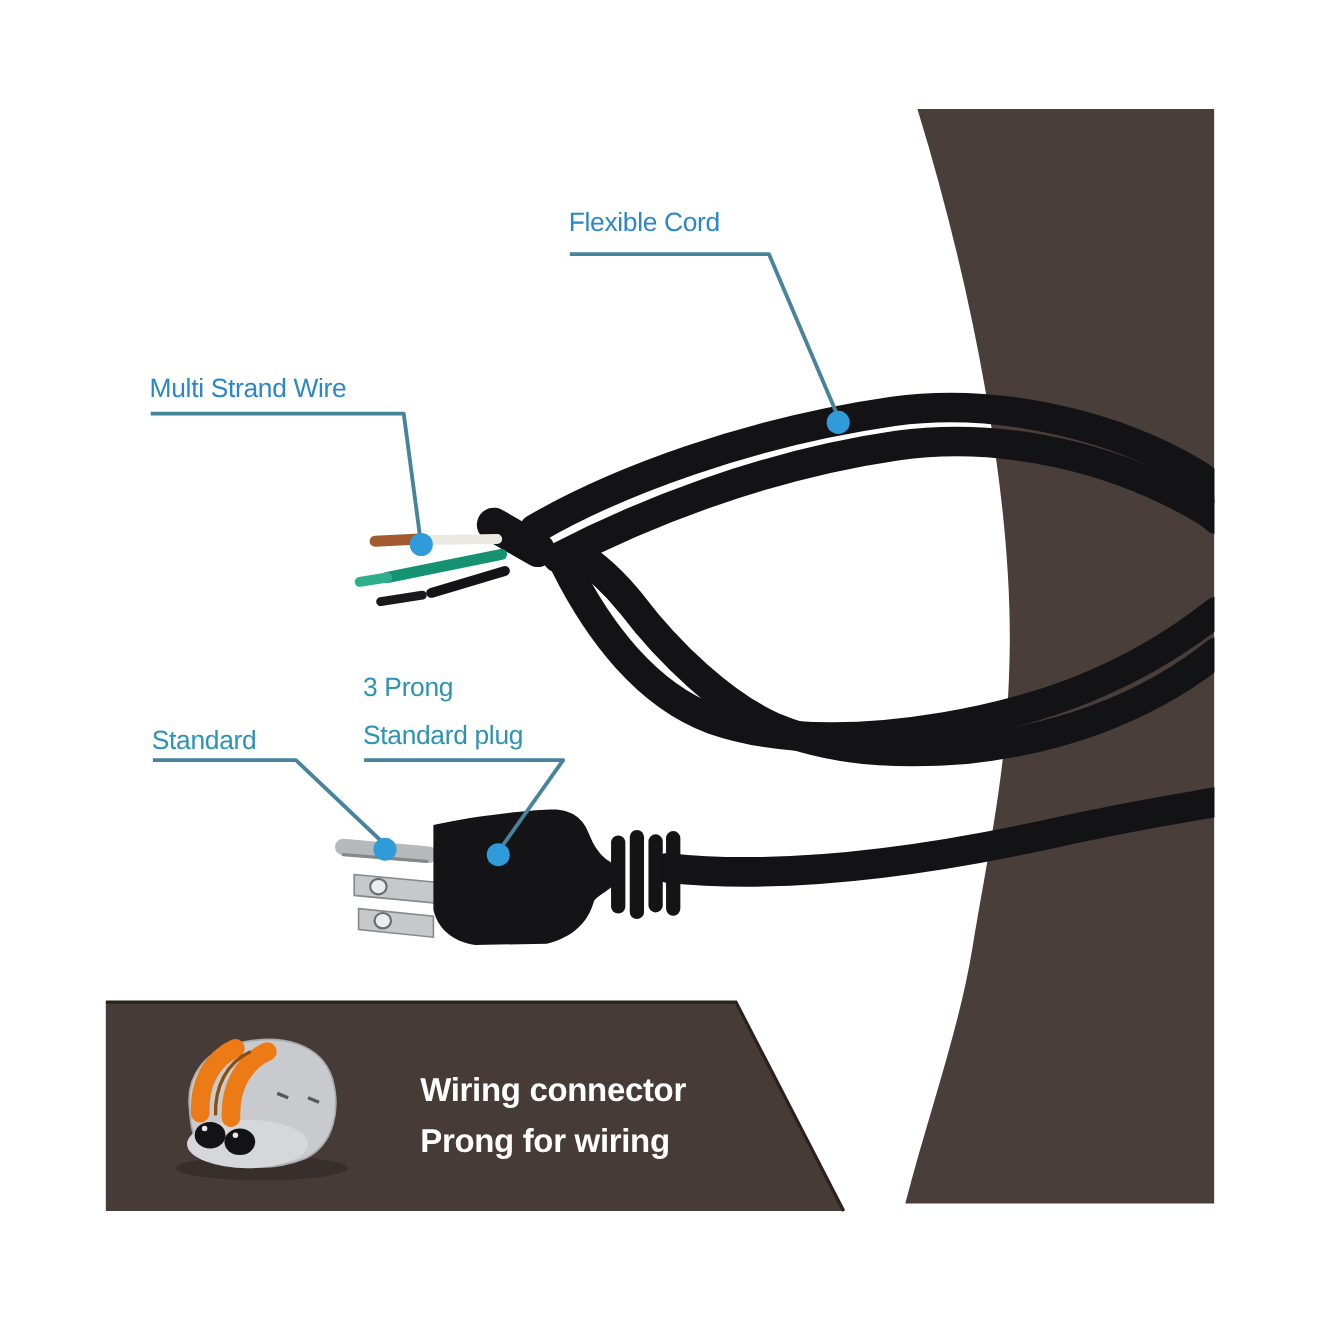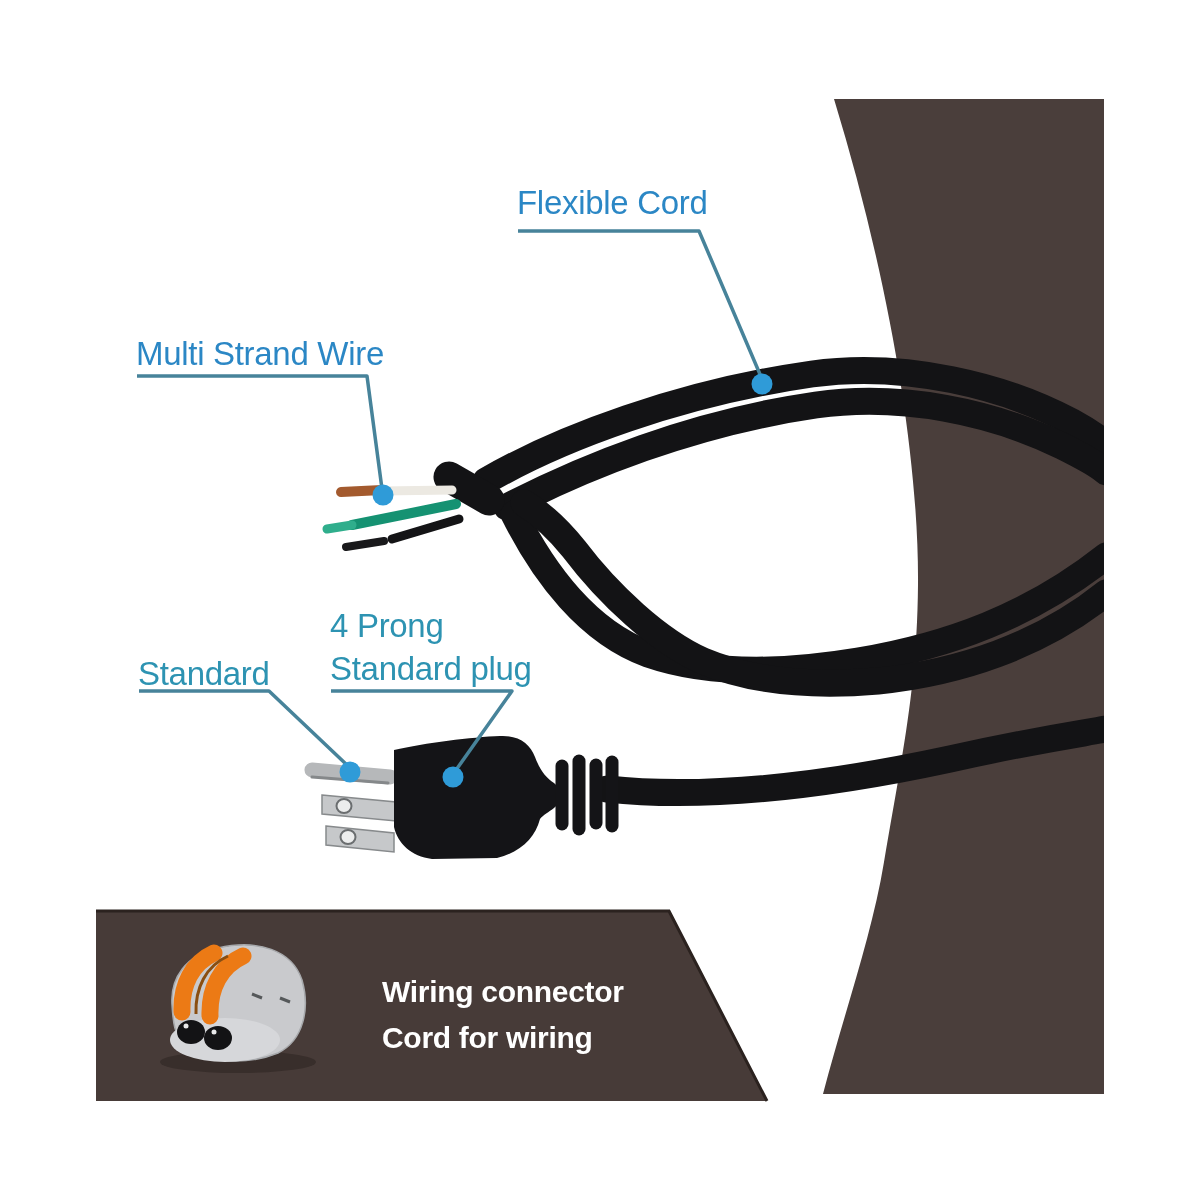--- a/index.html
+++ b/index.html
@@ -6,21 +6,21 @@
   .canvas{
     position:relative;
     width:1200px;height:1200px;
     background:#ffffff;
     overflow:hidden;
     font-family:"Liberation Sans", sans-serif;
   }
   .canvas svg{position:absolute;left:0;top:0;}
   .label{
     position:absolute;
-    font-size:33px;
+    font-size:24px;
     line-height:43px;
     letter-spacing:-0.3px;
     white-space:nowrap;
   }
   .label-blue{color:#2b87c5;}
   .label-teal{color:#2d93b2;}
   .panel-text{
     position:absolute;
     left:382px;top:969px;
     color:#ffffff;
@@ -127,22 +127,22 @@
     </g>
   </svg>
 
   <div class="label label-blue" style="left:517px;top:181px;">Flexible Cord</div>
 
   <div class="label label-blue" style="left:136px;top:332px;text-align:right;">Multi Strand Wire</div>
 
   <div class="label label-teal" style="left:138px;top:652px;">Standard</div>
 
   <div class="label label-teal" style="left:330px;top:604px;">
-    <div>4 Prong</div>
+    <div>3 Prong</div>
     <div>Standard plug</div>
   </div>
 
   <div class="panel-text">
     <div>Wiring connector</div>
-    <div>Cord for wiring</div>
+    <div>Prong for wiring</div>
   </div>
 
 </div>
 
 </body></html>

